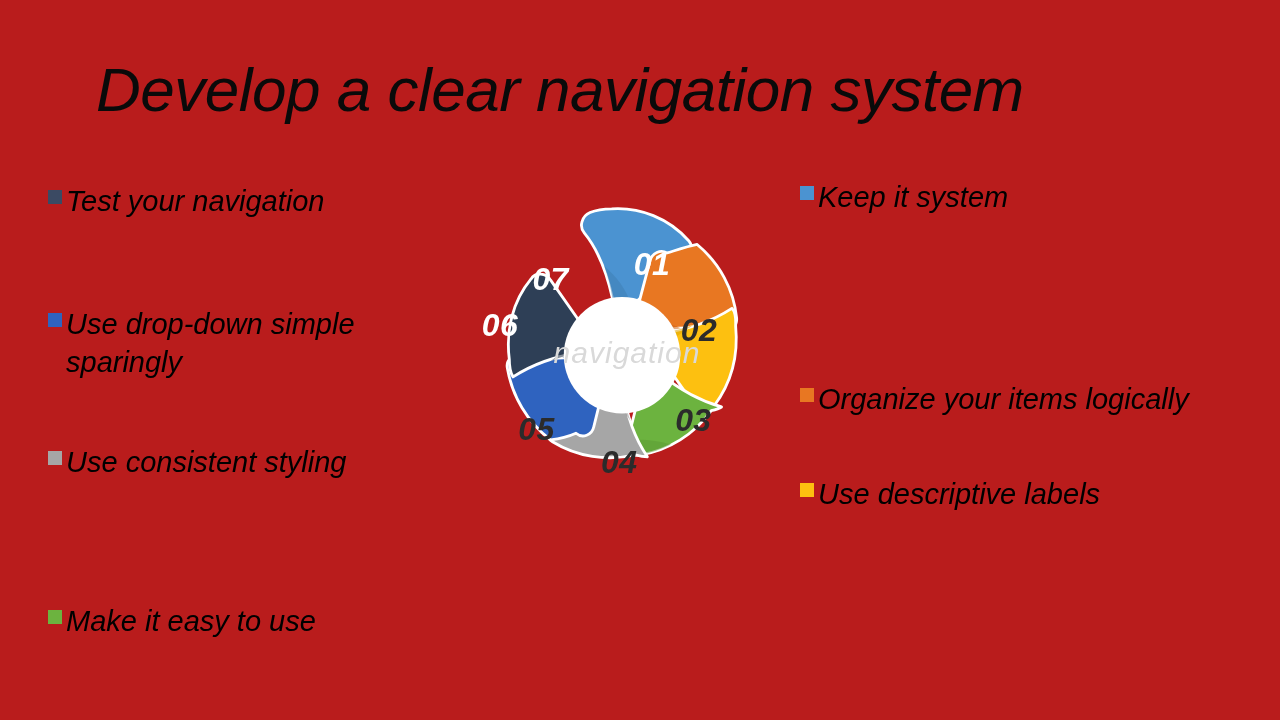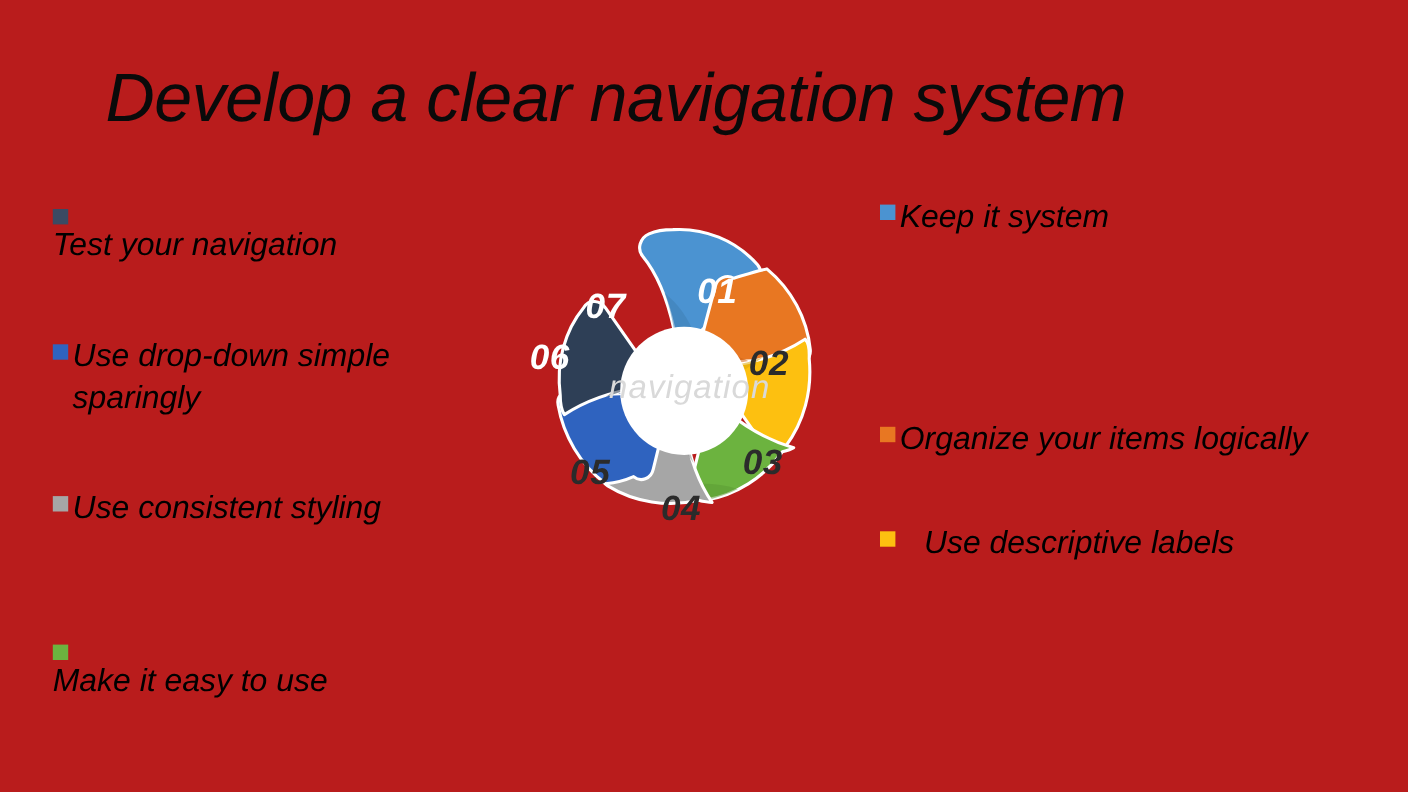--- a/index.html
+++ b/index.html
@@ -99,48 +99,48 @@
   }
 </style>
 </head>
 <body>
 
 <div class="slide">
 
   <h1 class="slide-title">Develop a clear navigation system</h1>
 
   <div class="col col-left">
-    <div class="bullet-item" id="l0" style="top: 22px; flex-direction: column;">
+    <div class="bullet-item" id="l0" style="top: 22px;">
       <span class="bullet-marker" style="background: rgb(59, 74, 99);"></span>
       <span class="bullet-text">Test your navigation</span>
     </div>
     <div class="bullet-item" id="l1" style="top: 145px;">
       <span class="bullet-marker" style="background: rgb(47, 99, 191);"></span>
       <span class="bullet-text">Use drop-down simple sparingly</span>
     </div>
     <div class="bullet-item" id="l2" style="top: 283px; justify-content: center;">
       <span class="bullet-marker" style="background: rgb(166, 166, 166);"></span>
       <span class="bullet-text">Use consistent styling</span>
     </div>
-    <div class="bullet-item" id="l3" style="top: 418px; flex-direction: column;">
+    <div class="bullet-item" id="l3" style="top: 442px;">
       <span class="bullet-marker" style="background: rgb(108, 179, 63);"></span>
       <span class="bullet-text">Make it easy to use</span>
     </div>
   </div>
 
   <div class="col col-right">
     <div class="bullet-item" id="r0" style="top: 18px;">
       <span class="bullet-marker" style="background: rgb(75, 147, 209);"></span>
       <span class="bullet-text">Keep it system</span>
     </div>
     <div class="bullet-item" id="r1" style="top: 172px; margin-top: 48px;">
       <span class="bullet-marker" style="background: rgb(232, 119, 34);"></span>
       <span class="bullet-text">Organize your items logically</span>
     </div>
-    <div class="bullet-item" id="r2" style="top: 315px; gap: 22px;">
+    <div class="bullet-item" id="r2" style="top: 315px;">
       <span class="bullet-marker" style="background: rgb(253, 192, 16);"></span>
       <span class="bullet-text">Use descriptive labels</span>
     </div>
   </div>
 
   <div class="diagram">
     <svg id="wheel" width="350" height="340" viewBox="0 0 372 362" xmlns="http://www.w3.org/2000/svg">
         <g transform="translate(0,0)">
           <path d="M 175 20 C 205 18 236 30 257 54 C 262 60 261 69 255 74 L 196 123 C 189 129 178 125 176 116 C 170 89 160 63 146 46 C 140 39 143 28 152 24 C 159 21 167 20 175 20 Z" fill="#4b93d1" stroke="#ffffff" stroke-width="3" stroke-linejoin="round"></path>
           <path d="M 196 123 C 189 129 178 125 176 116 C 174 104 171 92 167 81 C 180 92 191 106 196 123 Z" fill="#3f7fb5" opacity="0.55"></path>

